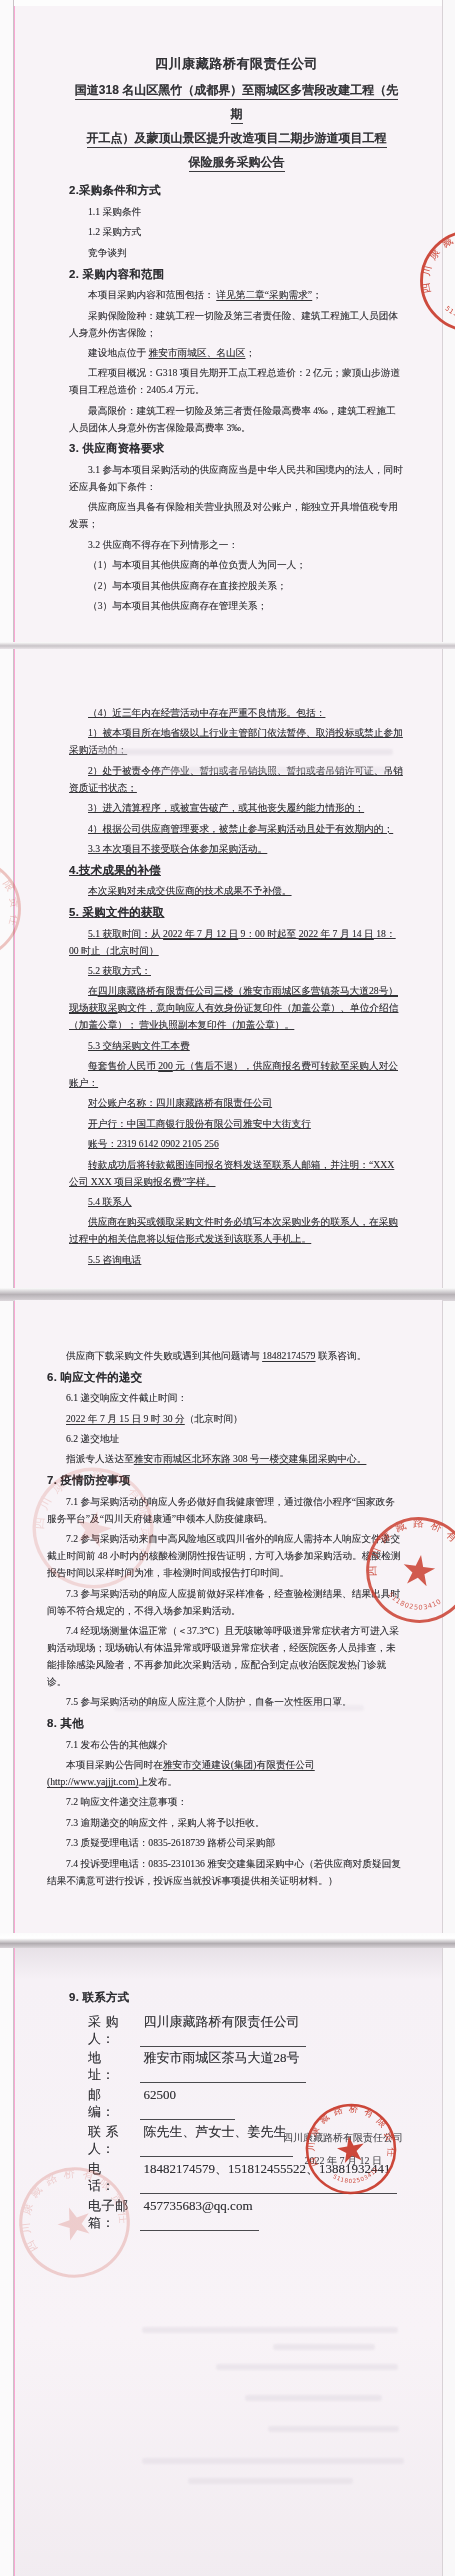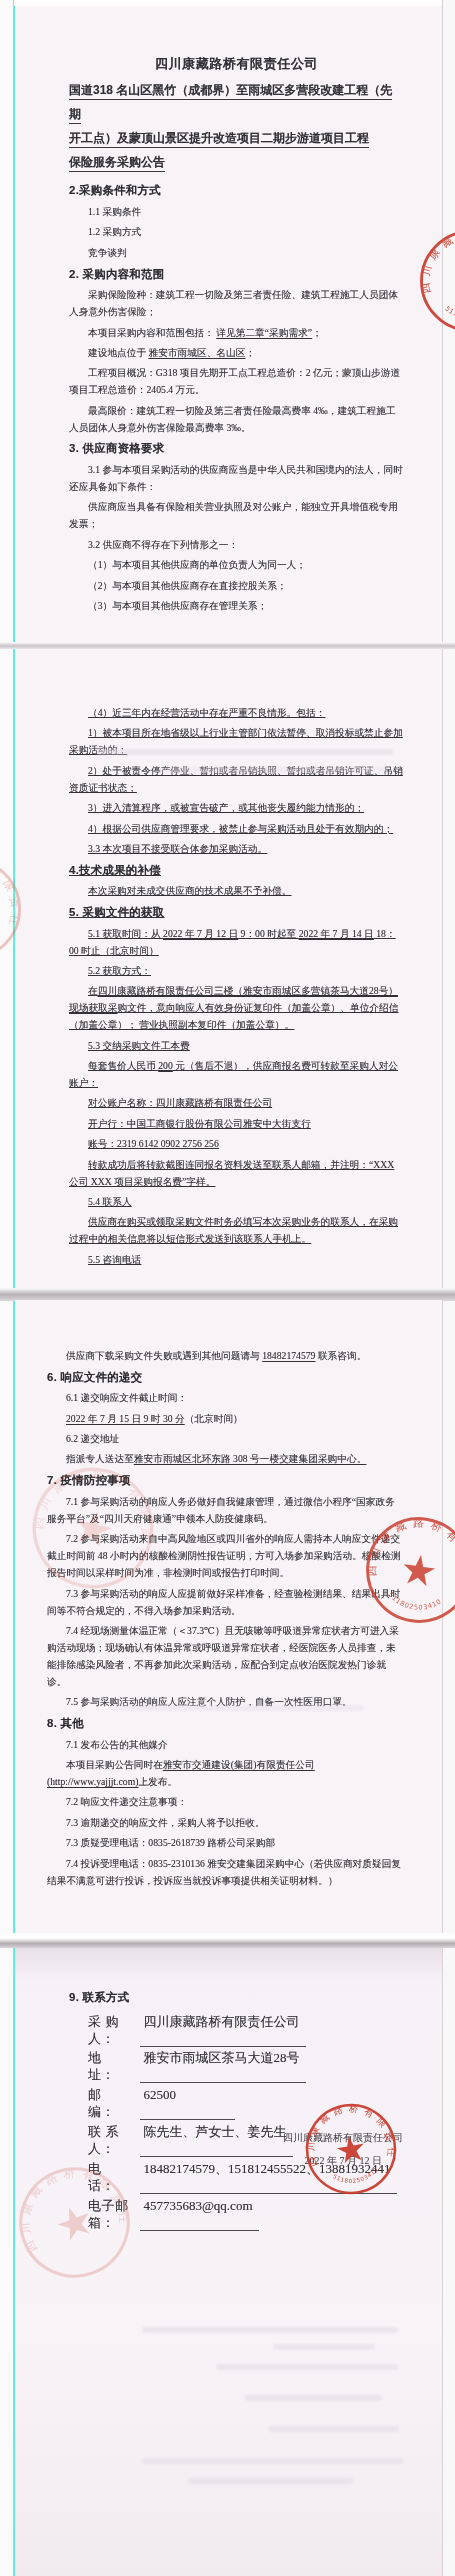--- a/index.html
+++ b/index.html
@@ -1,16 +1,16 @@
 <!DOCTYPE html>
 <html style="font-size:9px"><head>
 <meta charset="utf-8">
 <style>
   html,body{margin:0;padding:0;background:#ffffff;}
-  .canvas{position:relative;width:455px;height:2576px;overflow:hidden;background:#5eead4;
+  .canvas{position:relative;width:455px;height:2576px;overflow:hidden;background:#f9a8d4;
           font-family:"Liberation Serif","DejaVu Serif",serif;color:#323236;}
   .gutter-top{position:absolute;top:0;left:0;width:100%;height:5.7px;background:#fdfdfd;}
   .gutter-left{position:absolute;top:0;left:0;width:12.5px;height:100%;background:#fbfafb;border-right:1.1px solid #c9c3c7;}
   .gutter-right{position:absolute;top:0;right:0;width:12.5px;height:100%;background:#f9f8f9;border-left:0.6px solid #d8d2d6;}
   .page{position:absolute;left:15px;width:427px;background:#f8f3f7;box-sizing:border-box;
         text-shadow:0 0 0.3px rgba(50,50,55,.45);}
   .page1{top:5.7px;height:636px;padding:49px 38px 0 54px;}
   .page2{top:649px;height:639px;padding:55px 38px 0 54px;text-decoration:underline;}
   .page3{top:1300px;height:633px;padding:47px 38px 0 32px;}
   .page4{top:1948px;height:645px;padding:36px 38px 0 54px;
@@ -18,21 +18,21 @@
   .sep{position:absolute;left:0;width:100%;}
   .sep1{top:642px;height:6.8px;background:linear-gradient(180deg,#fdfdfd 0,#c9c4c8 55%,#e9e4e8 100%);}
   .sep2{top:1288px;height:12.5px;background:linear-gradient(180deg,#fbfbfb 0,#b7b2b6 50%,#dcd7db 100%);}
   .sep3{top:1933px;height:15px;background:linear-gradient(180deg,#fcfcfc 0,#ffffff 35%,#b2adb1 70%,#d8d3d7 100%);}
   .p{margin:0 0 3.4px;line-height:17px;font-size:9.7px;}
   .ind{text-indent:19px;}
   .hsec{font-family:"Liberation Sans","DejaVu Sans",sans-serif;font-weight:700;font-size:11.4px;
         margin:5.7px 0 4.6px;letter-spacing:0.3px;color:#2c2c30;}
   .company{font-family:"Liberation Sans","DejaVu Sans",sans-serif;font-weight:700;font-size:13px;
            text-align:center;margin:0 0 6.8px;letter-spacing:0.6px;}
-  .ptl{margin:0;line-height:23px;}
+  .ptl{text-align:center;margin:0;line-height:23px;}
   .ptl .u2{font-family:"Liberation Sans","DejaVu Sans",sans-serif;font-weight:700;font-size:12px;
            border-bottom:1.1px solid #3a3a3e;padding-bottom:1.1px;}
   .u{text-decoration:underline;text-underline-offset:2.3px;text-decoration-thickness:0.9px;}
   .rows{margin:8px 0 0 19px;}
   .row{display:flex;margin:0 0 2.8px;line-height:17px;font-size:13px;}
   .row .lab{width:52px;flex:0 0 auto;letter-spacing:0.6px;}
   .row .val{border-bottom:0.9px solid #4a4a4e;padding:0 6.8px 0.6px 3.4px;min-width:85px;}
   .sign{position:absolute;font-size:10px;z-index:2;}
   .sign-company{top:2131px;left:188px;width:215px;text-align:right;}
   .sign-date{top:2154px;left:188px;width:194px;text-align:right;}
@@ -53,22 +53,22 @@
   <div class="page page1">
     <div class="company">四川康藏路桥有限责任公司</div>
     <div class="ptl"><span class="u2">国道318 名山区黑竹（成都界）至雨城区多营段改建工程（先期</span></div>
     <div class="ptl"><span class="u2">开工点）及蒙顶山景区提升改造项目二期步游道项目工程</span></div>
     <div class="ptl" style="margin-bottom:8px"><span class="u2">保险服务采购公告</span></div>
     <div class="hsec">2.采购条件和方式</div>
     <p class="p ind">1.1 采购条件</p>
     <p class="p ind">1.2 采购方式</p>
     <p class="p ind">竞争谈判</p>
     <div class="hsec">2. 采购内容和范围</div>
+    <p class="p ind"><span>本项目采购内容和范围包括： </span><span class="u">详见第二章“采购需求”</span><span>；</span></p>
     <p class="p ind">采购保险险种：建筑工程一切险及第三者责任险、建筑工程施工人员团体人身意外伤害保险；</p>
-    <p class="p ind"><span>本项目采购内容和范围包括： </span><span class="u">详见第二章“采购需求”</span><span>；</span></p>
     <p class="p ind"><span>建设地点位于 </span><span class="u">雅安市雨城区、名山区</span><span>；</span></p>
     <p class="p ind">工程项目概况：G318 项目先期开工点工程总造价：2 亿元；蒙顶山步游道项目工程总造价：2405.4 万元。</p>
     <p class="p ind">最高限价：建筑工程一切险及第三者责任险最高费率 4‰，建筑工程施工人员团体人身意外伤害保险最高费率 3‰。</p>
     <div class="hsec">3. 供应商资格要求</div>
     <p class="p ind">3.1 参与本项目采购活动的供应商应当是中华人民共和国境内的法人，同时还应具备如下条件：</p>
     <p class="p ind">供应商应当具备有保险相关营业执照及对公账户，能独立开具增值税专用发票；</p>
     <p class="p ind">3.2 供应商不得存在下列情形之一：</p>
     <p class="p ind">（1）与本项目其他供应商的单位负责人为同一人；</p>
     <p class="p ind">（2）与本项目其他供应商存在直接控股关系；</p>
     <p class="p ind">（3）与本项目其他供应商存在管理关系；</p>
@@ -86,21 +86,21 @@
     <div class="hsec">4.技术成果的补偿</div>
     <p class="p ind">本次采购对未成交供应商的技术成果不予补偿。</p>
     <div class="hsec">5. 采购文件的获取</div>
     <p class="p ind"><span>5.1 获取时间：从 </span><span class="u">2022 年 7 月 12 日</span><span> 9：00 时起至 </span><span class="u">2022 年 7 月 14 日</span><span> 18：00 时止（北京时间）</span></p>
     <p class="p ind">5.2 获取方式：</p>
     <p class="p ind"><span>在</span><span class="u">四川康藏路桥有限责任公司三楼（雅安市雨城区多营镇茶马大道28号）现场获取采</span><span>购文件，意向响应人有效身份证复印件（加盖公章）、单位介绍信（加盖公章）； 营业执照副本复印件（加盖公章）。</span></p>
     <p class="p ind">5.3 交纳采购文件工本费</p>
     <p class="p ind"><span>每套售价人民币 </span><span class="u">200</span><span> 元（售后不退），供应商报名费可转款至采购人对公账户：</span></p>
     <p class="p ind">对公账户名称：四川康藏路桥有限责任公司</p>
     <p class="p ind">开户行：中国工商银行股份有限公司雅安中大街支行</p>
-    <p class="p ind">账号：2319 6142 0902 2756 256</p>
+    <p class="p ind">账号：2319 6142 0902 2105 256</p>
     <p class="p ind">转款成功后将转款截图连同报名资料发送至联系人邮箱，并注明：“XXX 公司 XXX 项目采购报名费”字样。</p>
     <p class="p ind">5.4 联系人</p>
     <p class="p ind">供应商在购买或领取采购文件时务必填写本次采购业务的联系人，在采购过程中的相关信息将以短信形式发送到该联系人手机上。</p>
     <p class="p ind">5.5 咨询电话</p>
   </div>
 
   <div class="sep sep2"></div>
 
   <div class="page page3">
     <p class="p ind"><span>供应商下载采购文件失败或遇到其他问题请与 </span><span class="u">18482174579</span><span> 联系咨询。</span></p>

